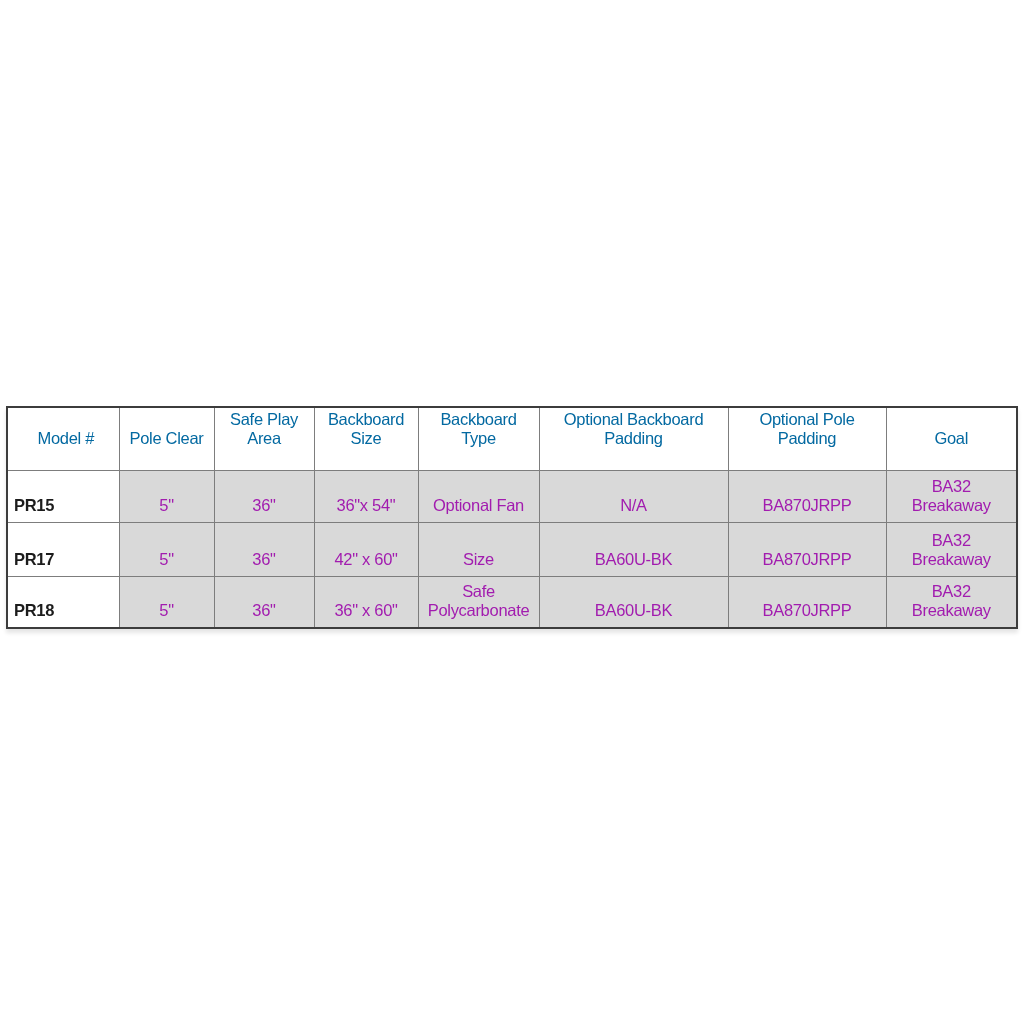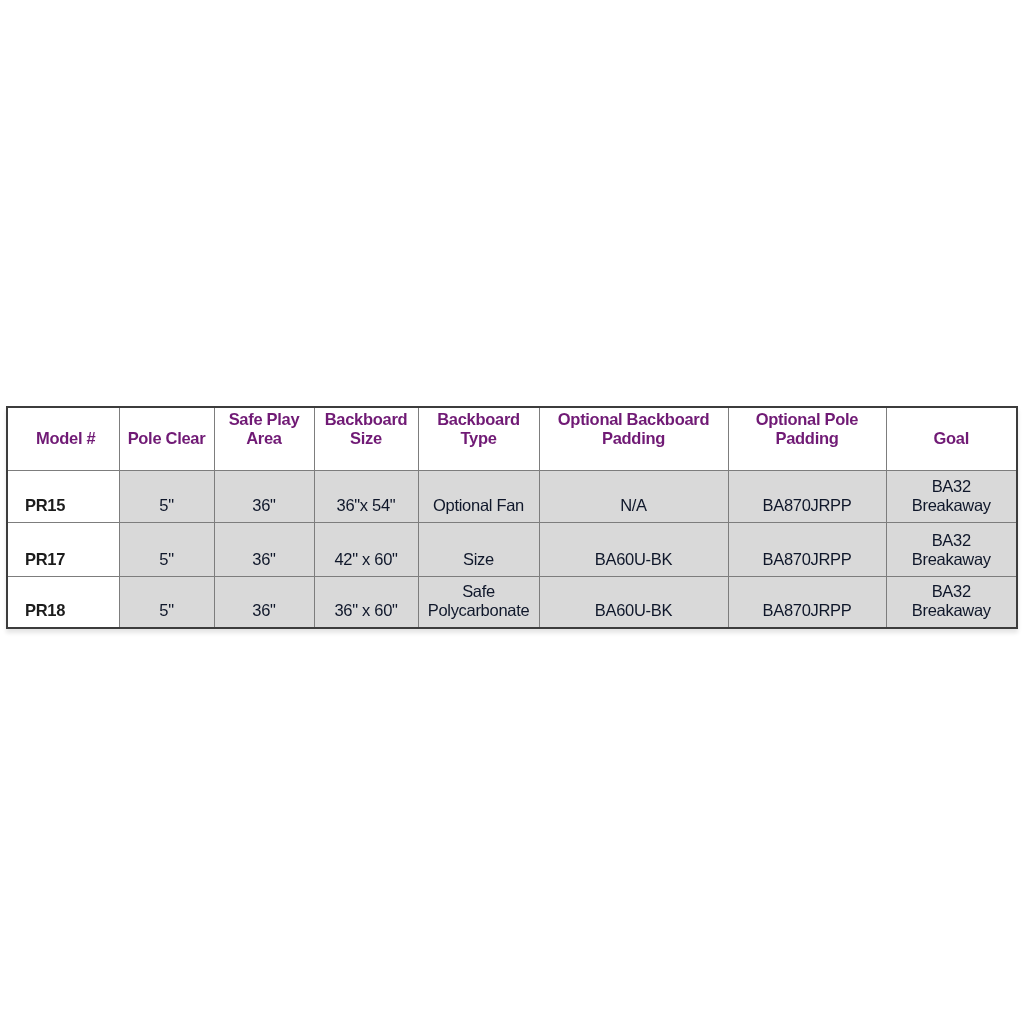--- a/index.html
+++ b/index.html
@@ -36,39 +36,39 @@
     font-size: 16.5px;
     line-height: 1.16;
     padding: 2px 2px 7px 2px;
     overflow: hidden;
   }
   table.spec-table thead tr { height: 54px; }
   table.spec-table tbody tr.r0 { height: 52px; }
   table.spec-table tbody tr.r1 { height: 54px; }
   table.spec-table tbody tr.r2 { height: 51px; }
   table.spec-table th {
-    font-weight: bold;
-    color: #701a75;
+    font-weight: normal;
+    color: #0369a1;
     background: #ffffff;
     padding-bottom: 22px;
   }
   table.spec-table th.col-model {
     text-align: center;
     padding-left: 7px;
   }
   table.spec-table tbody td {
-    color: #0f172a;
+    color: #a21caf;
     background: #d9d9d9;
   }
   table.spec-table tbody td.cell-model {
     background: #ffffff;
     color: #1c1c1c;
     font-weight: bold;
     text-align: left;
-    padding-left: 17px;
+    padding-left: 6px;
   }
 </style>
 </head>
 <body>
 
 <div class="page">
   <table class="spec-table">
     <colgroup>
       <col style="width:112px">
       <col style="width:95px">

